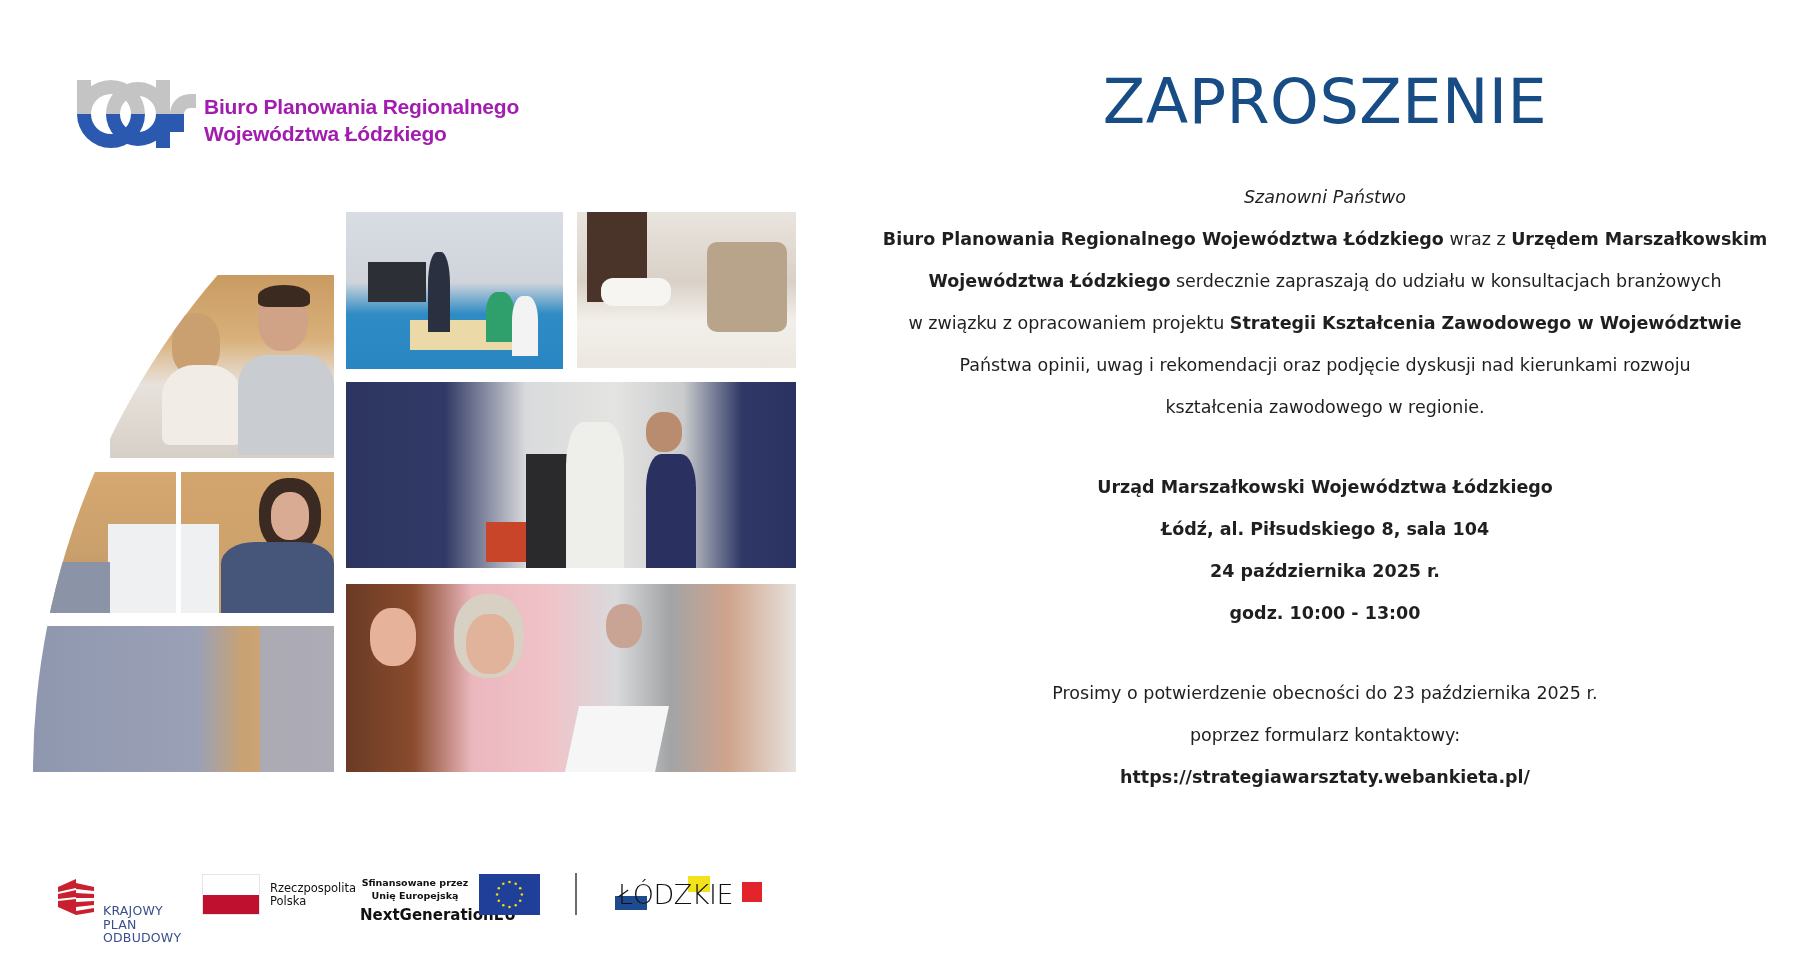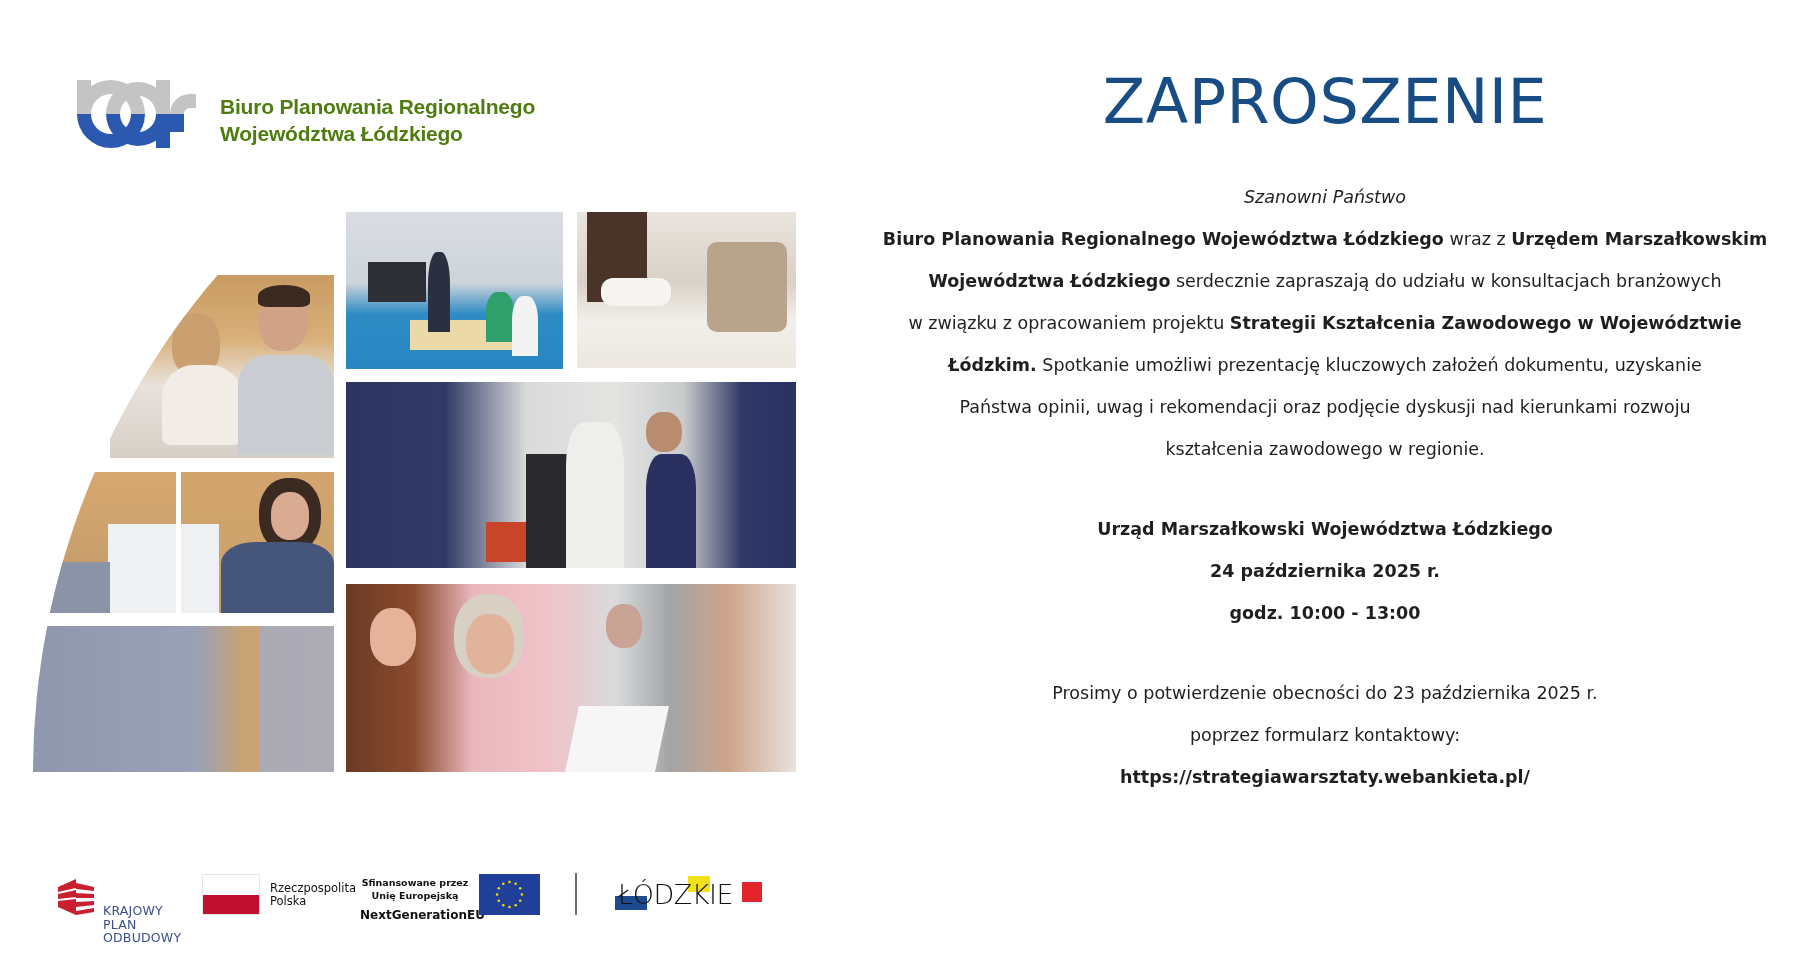--- a/index.html
+++ b/index.html
@@ -1,22 +1,22 @@
 <!DOCTYPE html>
 <html><head>
 <meta charset="utf-8">
 <style>
   html, body { margin: 0; padding: 0; background: #ffffff; }
   body { width: 1814px; height: 965px; position: relative; overflow: hidden;
          font-family: "Liberation Sans", "DejaVu Sans", sans-serif; color: #1a1a1a; }
 
   
   .bpr-logo { position: absolute; left: 74px; top: 78px; width: 125px; height: 72px; }
-  .bpr-name { position: absolute; left: 204px; top: 93px; color: #4d7c0f; font-weight: bold;
-              font-size: 21px; line-height: 27px; letter-spacing: -0.2px; margin-left: 16px; }
+  .bpr-name { position: absolute; left: 204px; top: 93px; color: #a21caf; font-weight: bold;
+              font-size: 21px; line-height: 27px; letter-spacing: -0.2px; }
   .bpr-name div { white-space: nowrap; }
 
   
   .collage { position: absolute; left: 0; top: 0; width: 820px; height: 800px; }
   .collage-clip { position: absolute; left: 0; top: 0; width: 820px; height: 800px;
                   clip-path: circle(764px at 797px 773px); }
   .tile { position: absolute; overflow: hidden; }
   .tile .ph { position: absolute; inset: 0; }
 
   
@@ -34,21 +34,21 @@
   .kpo-text { position: absolute; left: 103px; top: 876px; font-size: 12.5px; line-height: 13.5px;
               color: #3b4f8a; font-family: "DejaVu Sans", sans-serif; letter-spacing: 0.2px; margin-top: 28px; }
   .pl-flag { position: absolute; left: 202px; top: 874px; width: 58px; height: 41px;
              border: 1px solid #e5e5e5; box-sizing: border-box; }
   .pl-flag .w { height: 50%; background: #ffffff; }
   .pl-flag .r { height: 50%; background: #c0102f; }
   .pl-text { position: absolute; left: 270px; top: 882px; font-size: 11.5px; line-height: 13px;
              color: #111; font-family: "DejaVu Sans", sans-serif; }
   .eu-text { position: absolute; left: 360px; width: 110px; top: 876px; text-align: center;
              font-size: 9.5px; line-height: 13px; color: #111; font-family: "DejaVu Sans", sans-serif; font-weight: bold; }
-  .eu-text .strong { font-size: 12px; margin-top: 7px; }
+  .eu-text .strong { font-size: 15px; margin-top: 7px; }
   .eu-flag { position: absolute; left: 479px; top: 874px; width: 61px; height: 41px; background: #1f3f99; }
   .divider { position: absolute; left: 575px; top: 873px; width: 2px; height: 42px; background: #6b6b6b; }
   .lodzkie { position: absolute; left: 610px; top: 872px; width: 160px; height: 46px; }
   .lodzkie .blue { position: absolute; left: 5px; top: 24px; width: 32px; height: 14px; background: #1e4b8f; }
   .lodzkie .yellow { position: absolute; left: 78px; top: 4px; width: 22px; height: 16px; background: #f1e21b; }
   .lodzkie .red { position: absolute; left: 132px; top: 10px; width: 20px; height: 20px; background: #e3242b; }
   .lodzkie .word { position: absolute; left: 8px; top: 8px; font-family: "DejaVu Sans", sans-serif;
                    font-size: 27px; letter-spacing: -0.5px; color: #111; font-weight: 300; line-height: 30px; }
 </style>
 </head>
@@ -151,32 +151,30 @@
   <div class="line">
     <b>Biuro Planowania Regionalnego Województwa Łódzkiego</b><span> wraz z </span><b>Urzędem Marszałkowskim</b>
   </div>
   <div class="line">
     <b>Województwa Łódzkiego</b><span> serdecznie zapraszają do udziału w konsultacjach branżowych</span>
   </div>
   <div class="line">
     <span>w związku z opracowaniem projektu </span><b>Strategii Kształcenia Zawodowego w Województwie</b>
   </div>
   <div class="line">
-    <b>Łódzkim.</b><span> Spotkanie umożliwi prezentację kluczowych założeń dokumentu, uzyskanie</span>
-  </div>
-  <div class="line">
     <span>Państwa opinii, uwag i rekomendacji oraz podjęcie dyskusji nad kierunkami rozwoju</span>
   </div>
   <div class="line">
     <span>kształcenia zawodowego w regionie.</span>
   </div>
 
   <div class="spacer"></div>
 
   <div class="line event">Urząd Marszałkowski Województwa Łódzkiego</div>
+  <div class="line event">Łódź, al. Piłsudskiego 8, sala 104</div>
   <div class="line event">24 października 2025 r.</div>
   <div class="line event">godz. 10:00 - 13:00</div>
 
   <div class="spacer"></div>
 
   <div class="line">Prosimy o potwierdzenie obecności do 23 października 2025 r.</div>
   <div class="line">poprzez formularz kontaktowy:</div>
   <div class="line event">https://strategiawarsztaty.webankieta.pl/</div>
 </div>
 

